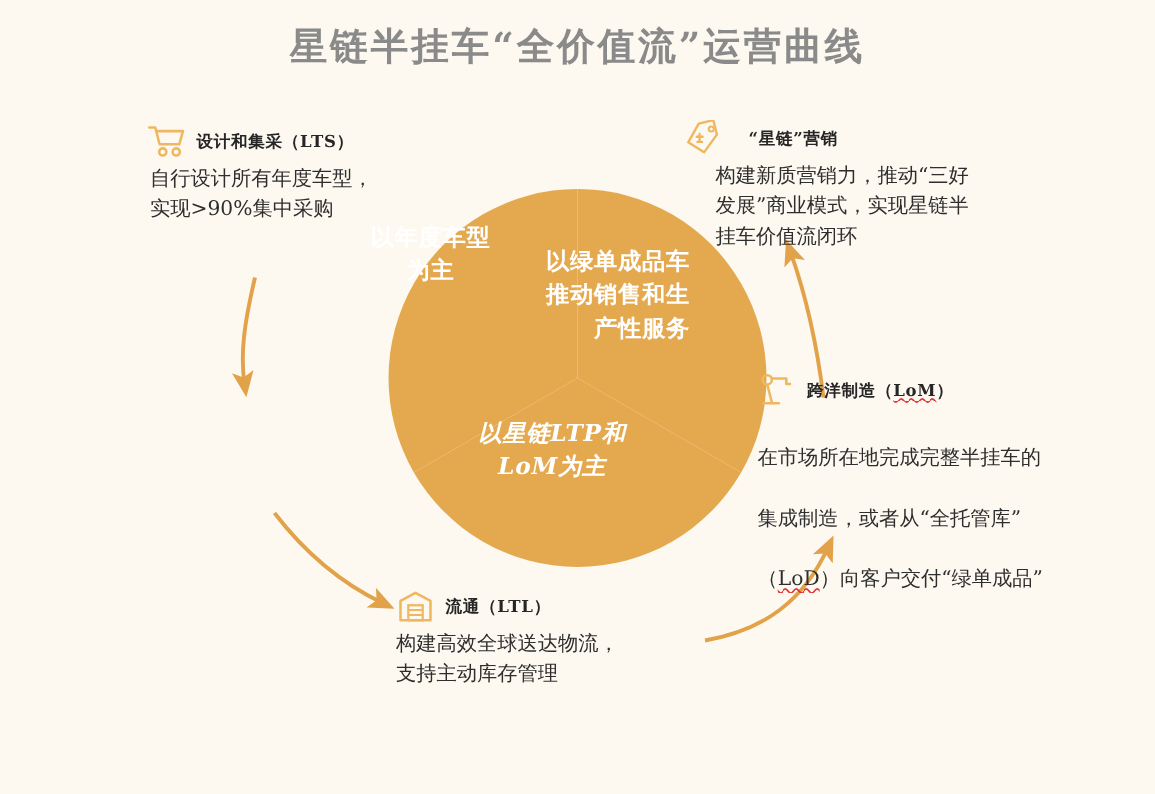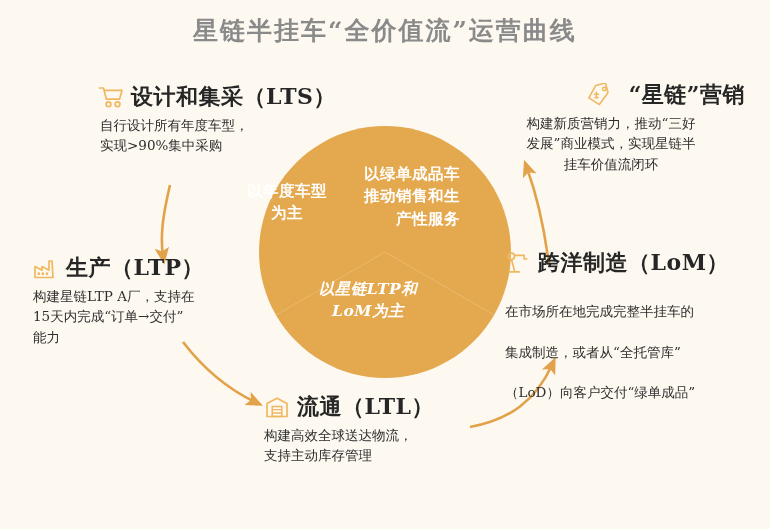--- a/index.html
+++ b/index.html
@@ -32,53 +32,54 @@
     position:absolute;
     color:#FFFFFF;
     font-size:15.5px;
     font-weight:bold;
     line-height:1.45;
     font-family:"DejaVu Serif", serif;
     text-align:center;
     white-space:pre-line;
     letter-spacing:0.5px;
   }
-  #pie-label-0 { left:231px; top:180px; width:112px; }
+  #pie-label-0 { left:231px; top:147px; width:112px; }
   #pie-label-1 { left:360px; top:163px; width:100px; text-align:right; }
   #pie-label-2 { left:288px; top:278px; width:160px;font-style:italic; }
 
   
   .node { position:absolute; }
   .node-head {
     display:flex; align-items:center; gap:7px;
     margin-bottom:3px;
   }
   .node-title {
-    font-size:22px; font-weight:bold; color:#262626;
+    font-size:11px; font-weight:bold; color:#262626;
     font-family:"DejaVu Serif", serif;
     letter-spacing:0.5px; white-space:nowrap;
   }
   .node-body {
     font-size:13.5px; line-height:1.5; color:#2e2e2e;
     font-family:"DejaVu Serif", serif;
     white-space:pre-line;
   }
   .ico { width:26px; height:24px; flex:0 0 26px; display:block; }
 
   #node-lts { left:100px; top:82px; width:230px; }
   #node-lts .node-head { margin-left:-2px; }
   #node-ltp { left:33px; top:253px; width:215px; }
   #node-ltl { left:264px; top:392px; width:235px; }
   #node-lom { left:505px; top:248px; width:262px; }
   #node-lom .node-body { text-align:left; }
   #node-mkt { left:455px; top:80px; width:290px; }
-  #node-mkt .node-head { gap:18px;justify-content:flex-end; }
-  #node-mkt .node-body { margin-left:22px;text-align:center; }
+  #node-mkt .node-head { gap:18px; }
+  #node-mkt .node-body { margin-left:22px; }
 
   .squig {
+    text-decoration:underline;
     text-decoration-style:wavy;
     text-decoration-color:#e03131;
     text-decoration-thickness:1px;
     margin-top:44px;
   }
 </style>
 </head>
 <body>
 
 <div id="stage">
@@ -124,34 +125,20 @@
         <path d="M1.5,3 L5.5,3 L8.4,14.2 L21.5,14.2 L24,5.4 L6.3,5.4" fill="none" stroke="#EFB860" stroke-width="1.7" stroke-linecap="round" stroke-linejoin="round"></path>
         <circle cx="10.5" cy="19.3" r="2.4" fill="none" stroke="#EFB860" stroke-width="1.7"></circle>
         <circle cx="19.5" cy="19.3" r="2.4" fill="none" stroke="#EFB860" stroke-width="1.7"></circle>
       </svg>
       <span class="node-title">设计和集采（LTS）</span>
     </div>
     <div class="node-body">自行设计所有年度车型，
 实现&gt;90%集中采购</div>
   </div>
 
-  <div class="node" id="node-ltp">
-    <div class="node-head">
-      <svg class="ico" viewBox="0 0 26 24">
-        <path d="M2,21.5 L2,10.5 L9,14.2 L9,10.5 L16,14.2 L16,5 L19,5 L20,21.5 Z" fill="none" stroke="#EFB860" stroke-width="1.7" stroke-linejoin="round"></path>
-        <rect x="4.6" y="16.4" width="2.3" height="2.6" fill="#EFB860"></rect>
-        <rect x="8.7" y="16.4" width="2.3" height="2.6" fill="#EFB860"></rect>
-        <rect x="12.8" y="16.4" width="2.3" height="2.6" fill="#EFB860"></rect>
-      </svg>
-      <span class="node-title">生产（LTP）</span>
-    </div>
-    <div class="node-body">构建星链LTP A厂，支持在
-15天内完成“订单→交付”
-能力</div>
-  </div>
 
   <div class="node" id="node-ltl">
     <div class="node-head">
       <svg class="ico" viewBox="0 0 26 24">
         <path d="M3,21.5 L3,8.6 L13,3.2 L23,8.6 L23,21.5 Z" fill="none" stroke="#EFB860" stroke-width="1.7" stroke-linejoin="round"></path>
         <rect x="8.2" y="11.5" width="9.6" height="10" fill="none" stroke="#EFB860" stroke-width="1.5"></rect>
         <path d="M8.2,14.7 L17.8,14.7 M8.2,18 L17.8,18" stroke="#EFB860" stroke-width="1.3"></path>
       </svg>
       <span class="node-title">流通（LTL）</span>
     </div>

